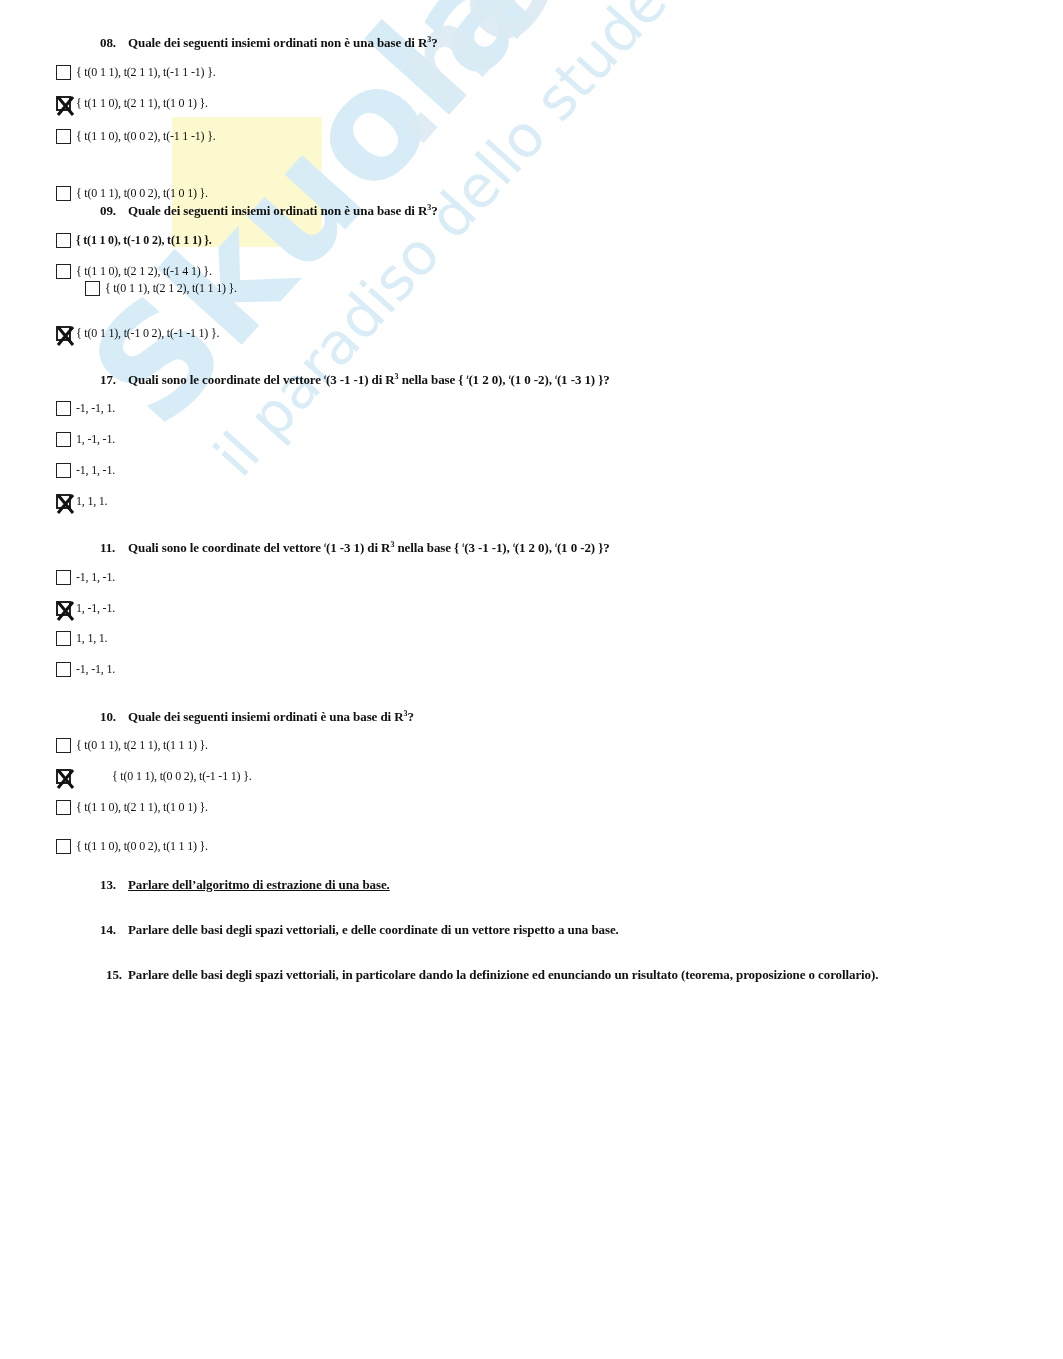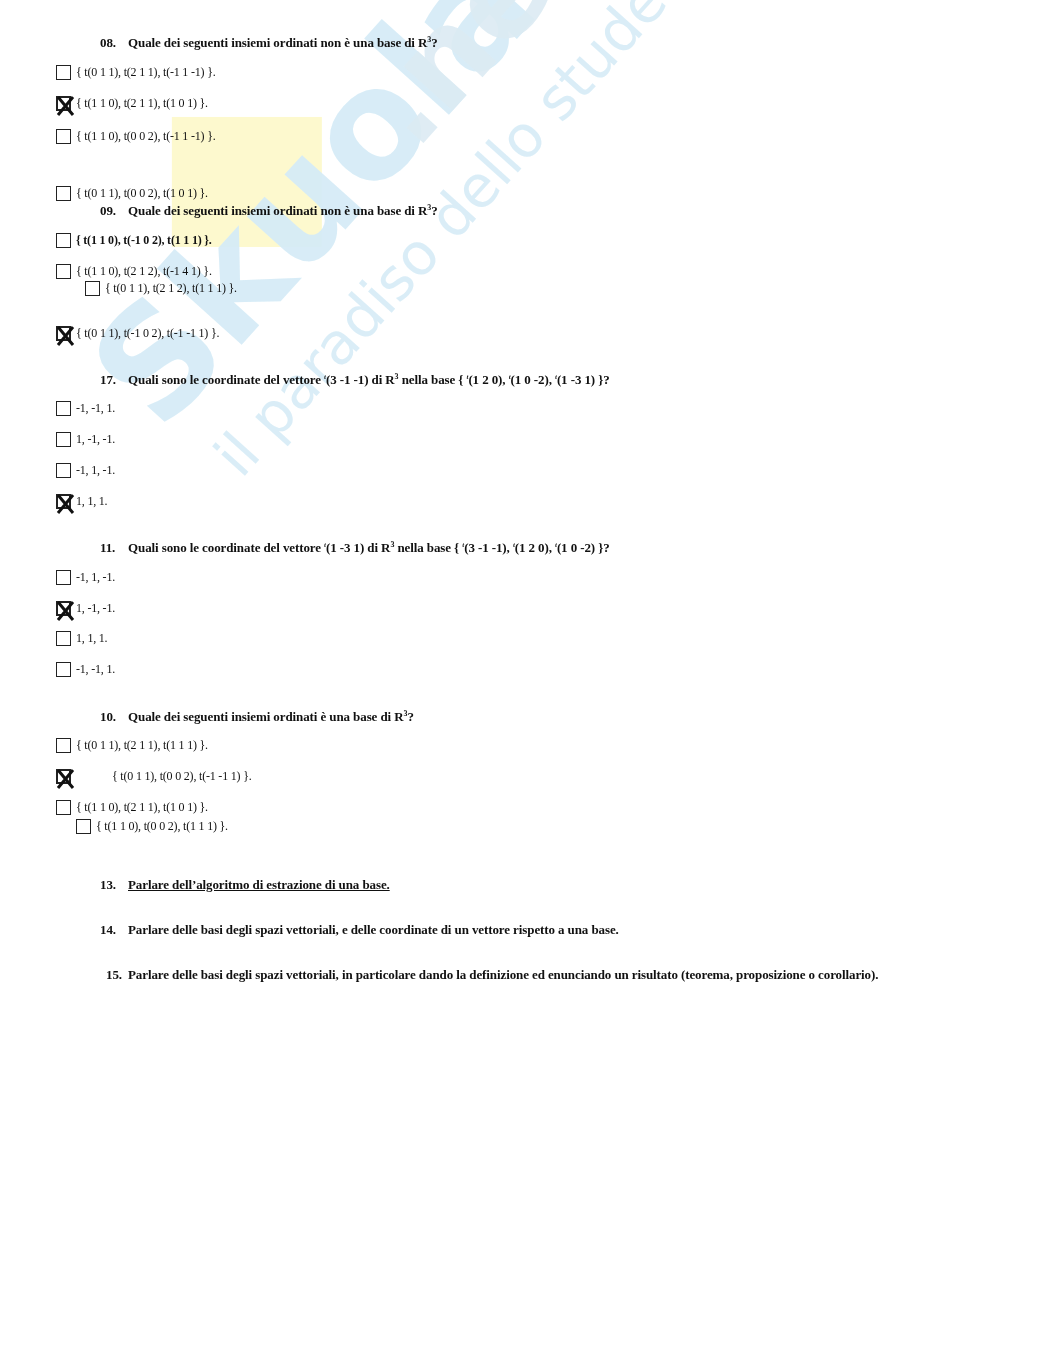--- a/index.html
+++ b/index.html
@@ -163,21 +163,21 @@
           <svg width="21" height="24">
             <path d="M3 3 L18 21 M18 3 L3 21" stroke="#111" stroke-width="3"></path>
           </svg>
         </span>
         <span>{ t(0 1 1), t(0 0 2), t(-1 -1 1) }.</span>
       </div>
     <div class="opt" style="top:89px;">
         <span class="box"></span>
         <span>{ t(1 1 0), t(2 1 1), t(1 0 1) }.</span>
       </div>
-    <div class="opt" style="top:108px;margin-left:20px;">
+    <div class="opt" style="top:128px;">
         <span class="box"></span>
         <span>{ t(1 1 0), t(0 0 2), t(1 1 1) }.</span>
       </div>
   </div>
 
   <div class="question" style="top:877px;text-decoration:underline;">
     <div class="qtitle"><span class="qnum">13.</span><span>Parlare dell’algoritmo di estrazione di una base.</span></div>
   </div>
   <div class="question" style="top:922px;">
     <div class="qtitle"><span class="qnum">14.</span><span>Parlare delle basi degli spazi vettoriali, e delle coordinate di un vettore rispetto a una base.</span></div>

